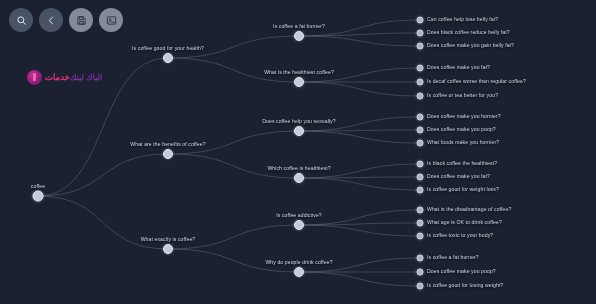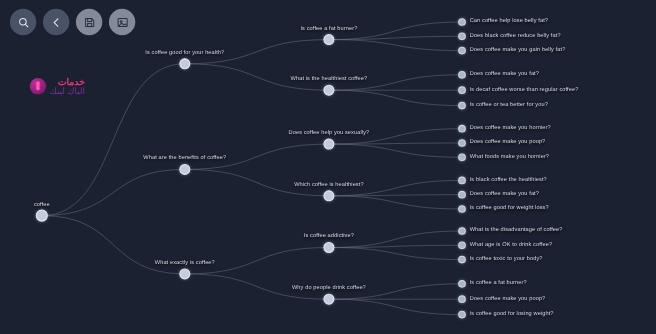--- a/index.html
+++ b/index.html
@@ -57,27 +57,27 @@
   .wm-mark{
     width:15px;height:15px;border-radius:50%;
     background:radial-gradient(circle at 35% 32%, #c0309a 0%, #8c1f77 60%, #5d1254 100%);
     display:flex;align-items:center;justify-content:center;
     position:relative;
   }
   .wm-mark::after{
     content:"";position:absolute;left:6px;top:3px;
     width:3px;height:8px;background:#ff5bb0;border-radius:1px;
   }
-  .wm-text{display:flex;flex-direction:column;line-height:1;}
+  .wm-text{display:flex;flex-direction:row;line-height:1;}
   .wm-ar1{
     font-size:8.5px;font-weight:bold;color:#e8357f;
     direction:rtl;letter-spacing:0;
   }
   .wm-ar2{
-    font-size:8px;font-weight:normal;color:#7a2f9e;
+    font-size:8px;font-weight:bold;color:#7a2f9e;
     direction:rtl;margin-top:.5px;
   }
 </style>
 </head>
 <body>
 
 <div id="canvas">
   <svg class="edges" viewBox="0 0 596 304" id="edgeSvg">
       <path d="M38,196 C109.5,196 96.5,58 168,58" fill="none" stroke="#6c7789" stroke-width="0.6" opacity="0.75"></path>
       <path d="M168,58 C240.05,58 226.95,36 299,36" fill="none" stroke="#6c7789" stroke-width="0.6" opacity="0.75"></path>

